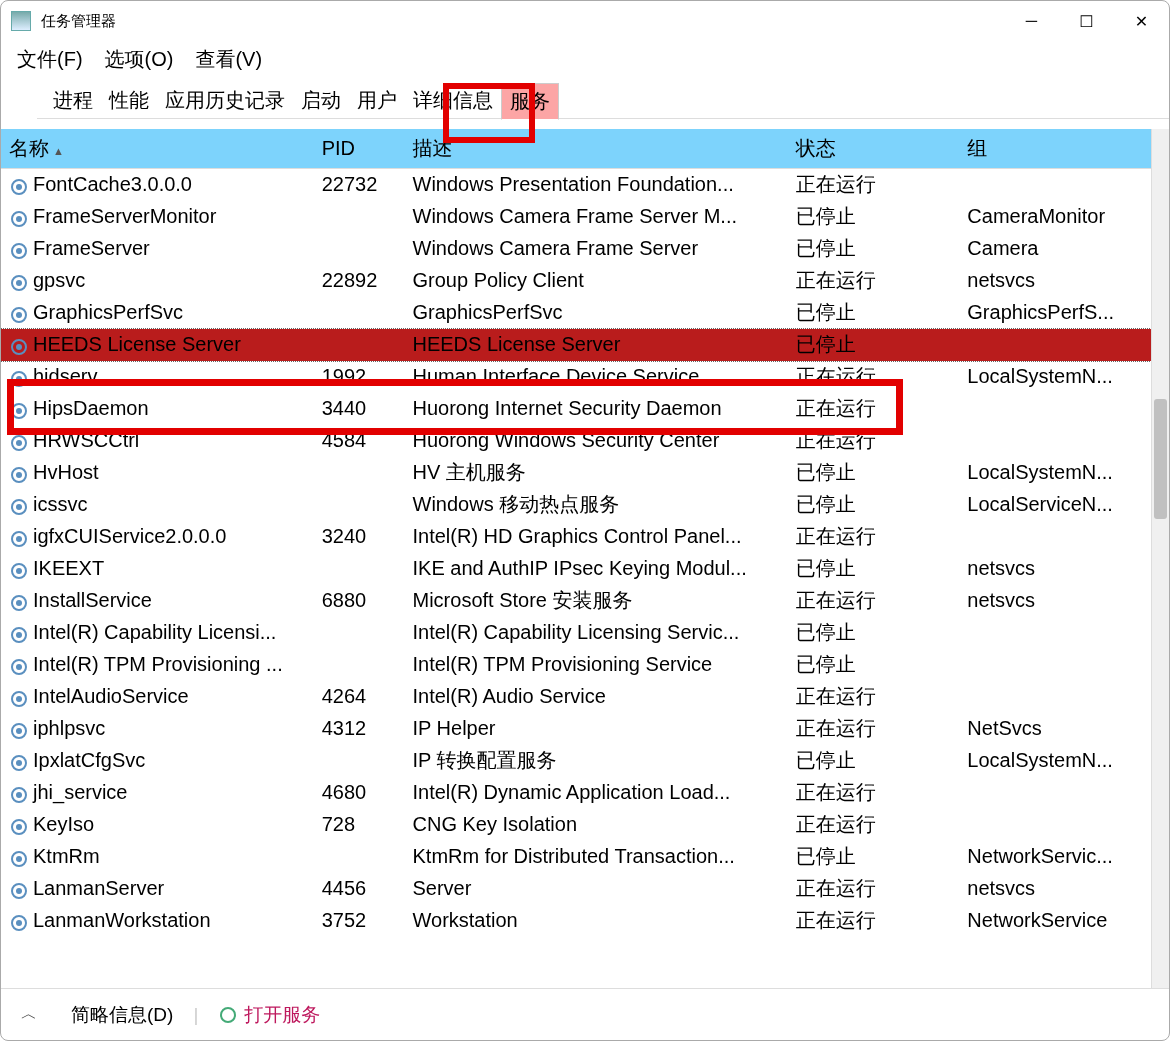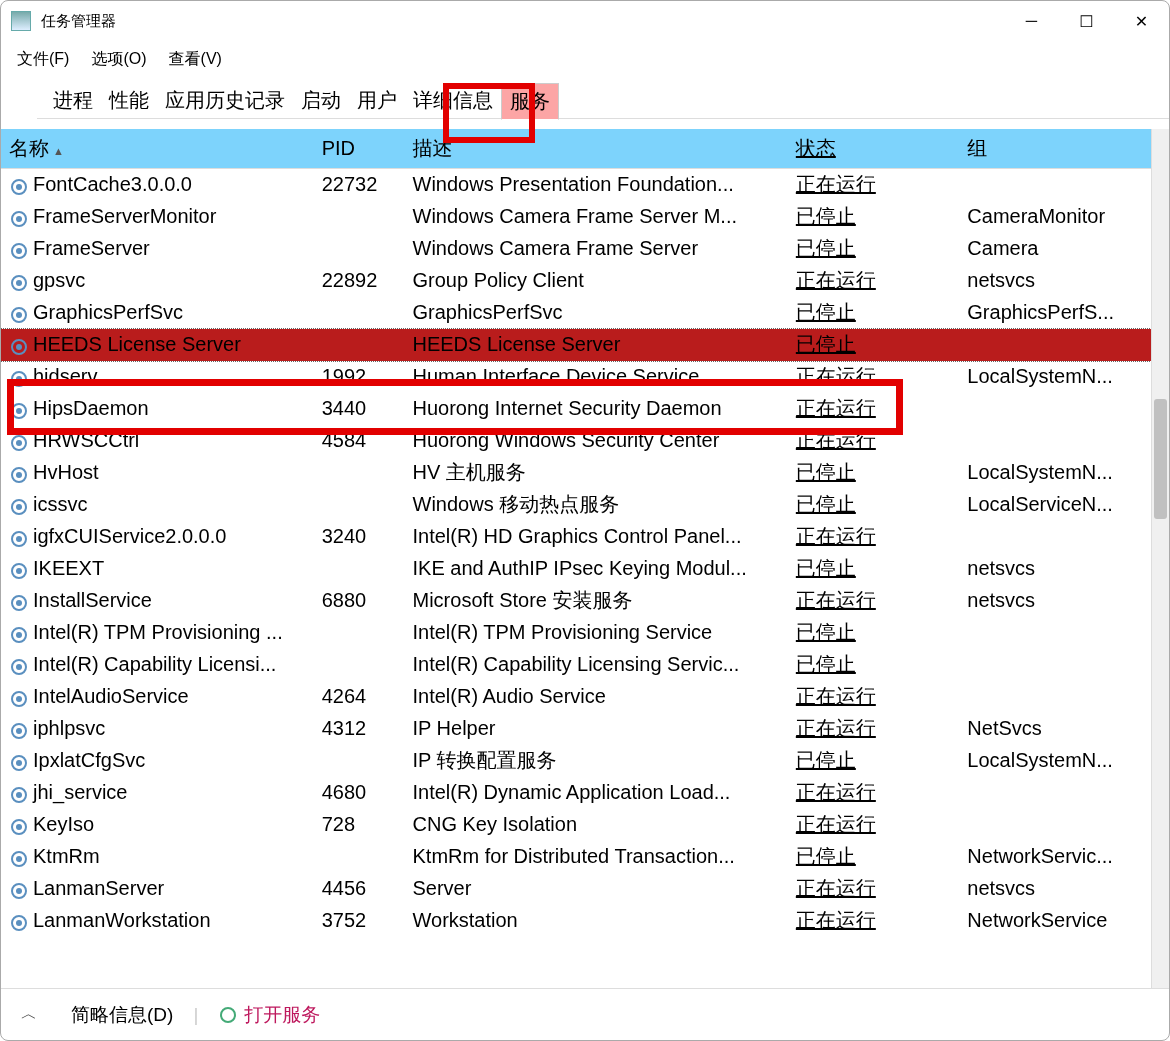--- a/index.html
+++ b/index.html
@@ -3,21 +3,21 @@
 <meta charset="utf-8">
 <style>
 * { margin:0; padding:0; box-sizing:border-box; }
 body { font-family:"Microsoft YaHei","Segoe UI",Arial,sans-serif; font-size:18px; background:#fff; color:#000; width:1170px; height:1041px; overflow:hidden; position:relative; }
 .window { width:1170px; height:1041px; border:1px solid #aaa; border-radius:8px; background:#fff; display:flex; flex-direction:column; position:relative; }
 .titlebar { height:40px; display:flex; align-items:center; padding-left:10px; }
 .titlebar-icon { width:20px; height:20px; margin-right:10px; display:inline-block; background:linear-gradient(#7aa,#def); border:1px solid #6aa; }
 .titlebar-text { font-size:15px; flex:1; }
 .winbtns { display:flex; height:40px; }
 .winbtn { width:55px; display:flex; align-items:center; justify-content:center; font-size:16px; }
-.menubar { height:36px; display:flex; align-items:center; padding-left:16px; gap:22px; font-size:16px; }
+.menubar { height:36px; display:flex; align-items:center; padding-left:16px; gap:22px; font-size:20px; }
 .tabbar { height:36px; display:flex; align-items:center; padding-left:8px; font-size:20px; border-bottom:1px solid #ddd; position:relative; margin-top:6px;margin-left:36px;}
 .tab { padding:4px 8px; cursor:default; }
 .tab.active { border:1px solid #ccc; border-bottom:1px solid #fff; background:#fca5a5; position:relative; top:1px; }
 .highlight-tab { position:absolute; left:442px; top:82px; width:92px; height:60px; border:6px solid #e20000; pointer-events:none; z-index:50; }
 .content { flex:1; display:flex; overflow:hidden; margin-top:10px; }
 .table-wrap { flex:1; overflow:hidden; position:relative; }
 table { border-collapse:collapse; width:100%; table-layout:fixed; }
 th { text-align:left; font-weight:normal; padding:6px 8px; border-bottom:1px solid #ddd; font-size:20px; background:#7dd3fc; white-space:nowrap; overflow:hidden; text-overflow:ellipsis; }
 th .sort { font-size:11px; color:#555; margin-left:4px; }
 tbody td { padding:2px 8px; font-size:20px; white-space:nowrap; overflow:hidden; text-overflow:ellipsis; height:32px; vertical-align:middle; }
@@ -27,21 +27,21 @@
 .svc-icon::after { content:""; position:absolute; width:6px; height:6px; background:#5a8fbf; border-radius:50%; left:7px; top:7px; }
 .scrollbar { width:18px; background:#f0f0f0; position:relative; border-left:1px solid #ddd; }
 .scroll-thumb { position:absolute; left:2px; right:2px; top:270px; height:120px; background:#c0c0c0; border-radius:3px; }
 .statusbar { height:52px; border-top:1px solid #ddd; display:flex; align-items:center; padding-left:20px; gap:20px; font-size:19px; }
 .statusbar .sep { color:#ccc; }
 .chevup { font-size:16px; margin-right:14px; color:#444; }
 .open-svc-icon { width:20px; height:20px; display:inline-block; vertical-align:middle; margin-right:6px; position:relative; }
 .open-svc-icon::before { content:""; position:absolute; width:12px; height:12px; border:2px solid #4a7; border-radius:50%; left:2px; top:2px; }
 .link { color:#be185d; cursor:pointer; }
 .highlight-row { position:absolute; left:6px; top:378px; width:896px; height:56px; border:7px solid #e20000; pointer-events:none; z-index:50; }
-.col-name{width:310px;} .col-pid{width:90px;} .col-desc{width:380px;} .col-status{width:170px;text-decoration:underline;} .col-group{width:190px;}
+.col-name{width:310px;} .col-pid{width:90px;} .col-desc{width:380px;} .col-status{width:170px;} .col-group{width:190px;}
 </style>
 </head>
 <body>
 
 <div class="window">
 
   <div class="titlebar">
     <span class="titlebar-icon"></span>
     <span class="titlebar-text">任务管理器</span>
     <div class="winbtns">
@@ -172,30 +172,30 @@
               <td class="col-group">netsvcs</td>
             </tr>
             <tr>
               <td class="col-name"><span class="svc-icon"></span><span>InstallService</span></td>
               <td class="col-pid">6880</td>
               <td class="col-desc">Microsoft Store 安装服务</td>
               <td class="col-status">正在运行</td>
               <td class="col-group">netsvcs</td>
             </tr>
             <tr>
+              <td class="col-name"><span class="svc-icon"></span><span>Intel(R) Capability Licensi...</span></td>
+              <td class="col-pid"></td>
+              <td class="col-desc">Intel(R) Capability Licensing Servic...</td>
+              <td class="col-status">已停止</td>
+              <td class="col-group"></td>
+            </tr>
+            <tr>
               <td class="col-name"><span class="svc-icon"></span><span>Intel(R) TPM Provisioning ...</span></td>
               <td class="col-pid"></td>
               <td class="col-desc">Intel(R) TPM Provisioning Service</td>
-              <td class="col-status">已停止</td>
-              <td class="col-group"></td>
-            </tr>
-            <tr>
-              <td class="col-name"><span class="svc-icon"></span><span>Intel(R) Capability Licensi...</span></td>
-              <td class="col-pid"></td>
-              <td class="col-desc">Intel(R) Capability Licensing Servic...</td>
               <td class="col-status">已停止</td>
               <td class="col-group"></td>
             </tr>
             <tr>
               <td class="col-name"><span class="svc-icon"></span><span>IntelAudioService</span></td>
               <td class="col-pid">4264</td>
               <td class="col-desc">Intel(R) Audio Service</td>
               <td class="col-status">正在运行</td>
               <td class="col-group"></td>
             </tr>

